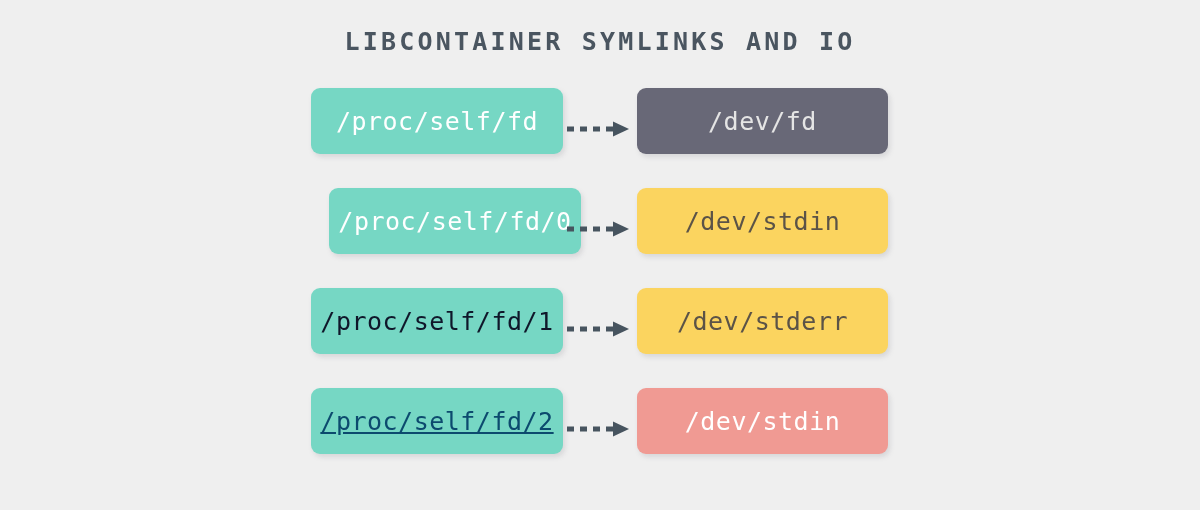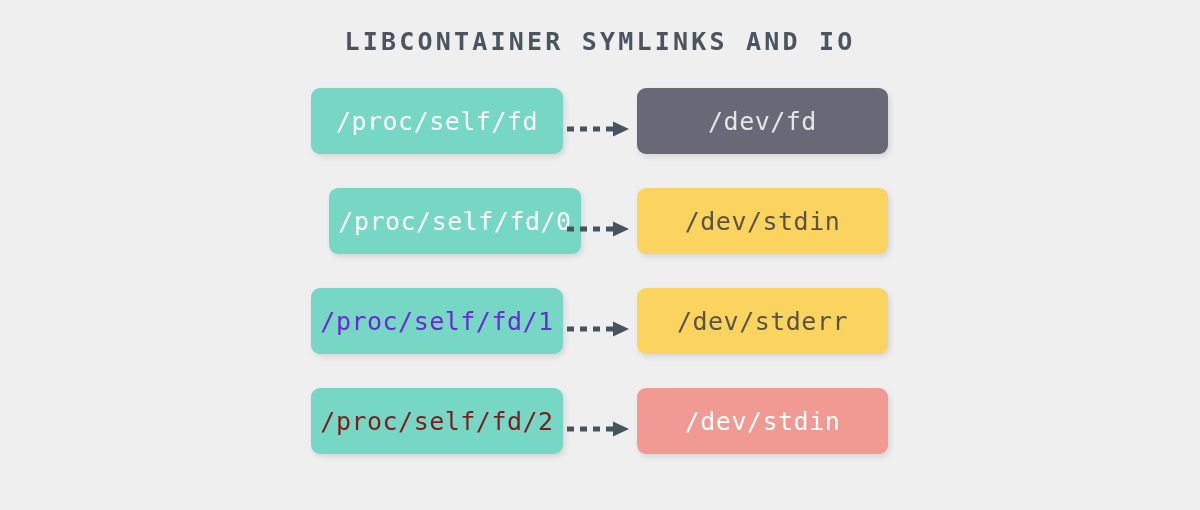--- a/index.html
+++ b/index.html
@@ -121,36 +121,36 @@
         <polygon points="50,2.5 66,10 50,17.5" fill="#47545f"></polygon>
       </svg>
     </div>
     <div class="node-box node-target" style="background: rgb(251, 212, 95);">
       <span class="node-label" style="color: rgb(91, 83, 71);">/dev/stdin</span>
     </div>
   </div>
 
   <div class="diagram-row" style="top:288px;">
     <div class="node-box node-source" style="background: rgb(118, 215, 196);">
-      <span class="node-label" style="color: #6d28d9;">/proc/self/fd/1</span>
+      <span class="node-label" style="color: #0f172a;">/proc/self/fd/1</span>
     </div>
     <div class="arrow-wrap">
       <svg width="74" height="20" viewBox="0 0 74 20" aria-hidden="true">
         <line x1="4" y1="10" x2="50" y2="10" stroke="#47545f" stroke-width="5" stroke-dasharray="7,6" stroke-linecap="butt"></line>
         <polygon points="50,2.5 66,10 50,17.5" fill="#47545f"></polygon>
       </svg>
     </div>
     <div class="node-box node-target" style="background: rgb(251, 212, 95);">
       <span class="node-label" style="color: rgb(91, 83, 71);">/dev/stderr</span>
     </div>
   </div>
 
   <div class="diagram-row" style="top:388px;">
     <div class="node-box node-source" style="background: rgb(118, 215, 196);">
-      <span class="node-label" style="color: #7f1d1d;">/proc/self/fd/2</span>
+      <span class="node-label" style="color: #0c4a6e; text-decoration: underline;">/proc/self/fd/2</span>
     </div>
     <div class="arrow-wrap">
       <svg width="74" height="20" viewBox="0 0 74 20" aria-hidden="true">
         <line x1="4" y1="10" x2="50" y2="10" stroke="#47545f" stroke-width="5" stroke-dasharray="7,6" stroke-linecap="butt"></line>
         <polygon points="50,2.5 66,10 50,17.5" fill="#47545f"></polygon>
       </svg>
     </div>
     <div class="node-box node-target" style="background: rgb(240, 154, 147);">
       <span class="node-label" style="color: rgb(255, 255, 255);">/dev/stdin</span>
     </div>

